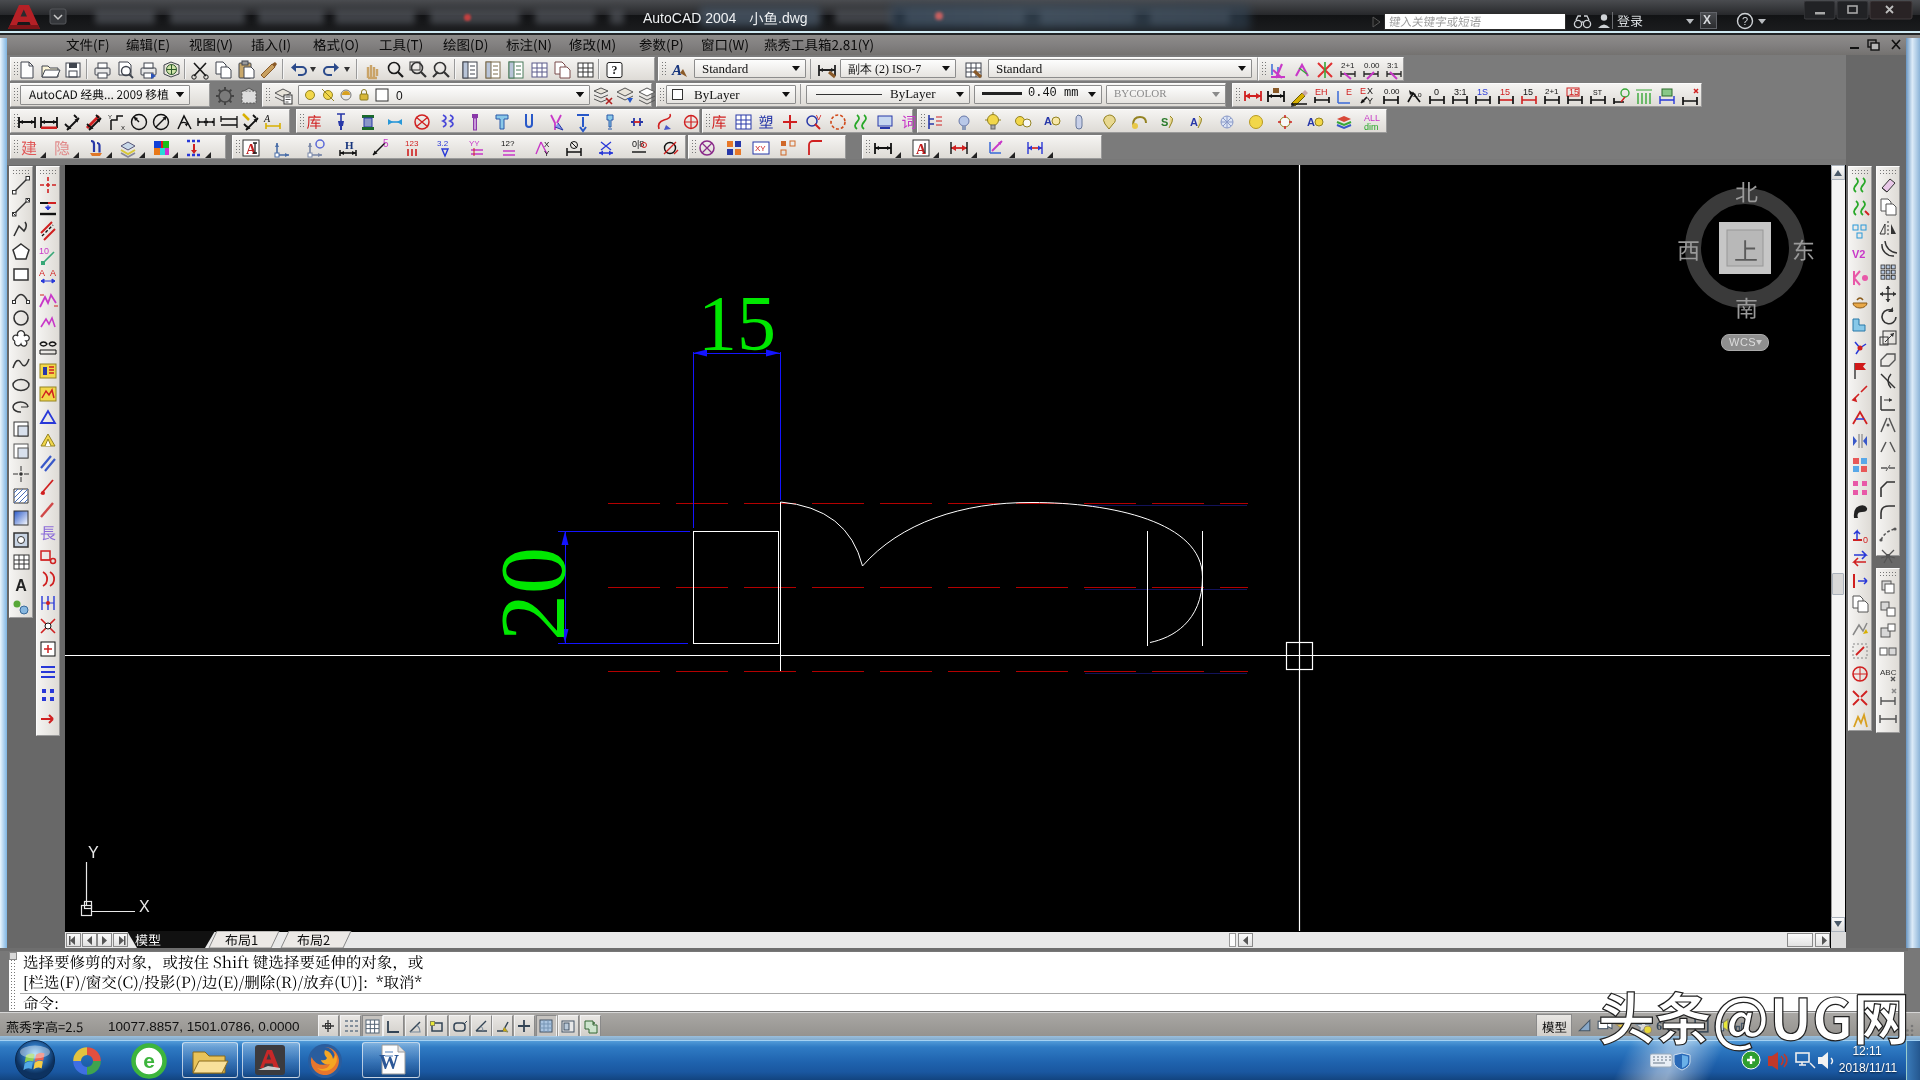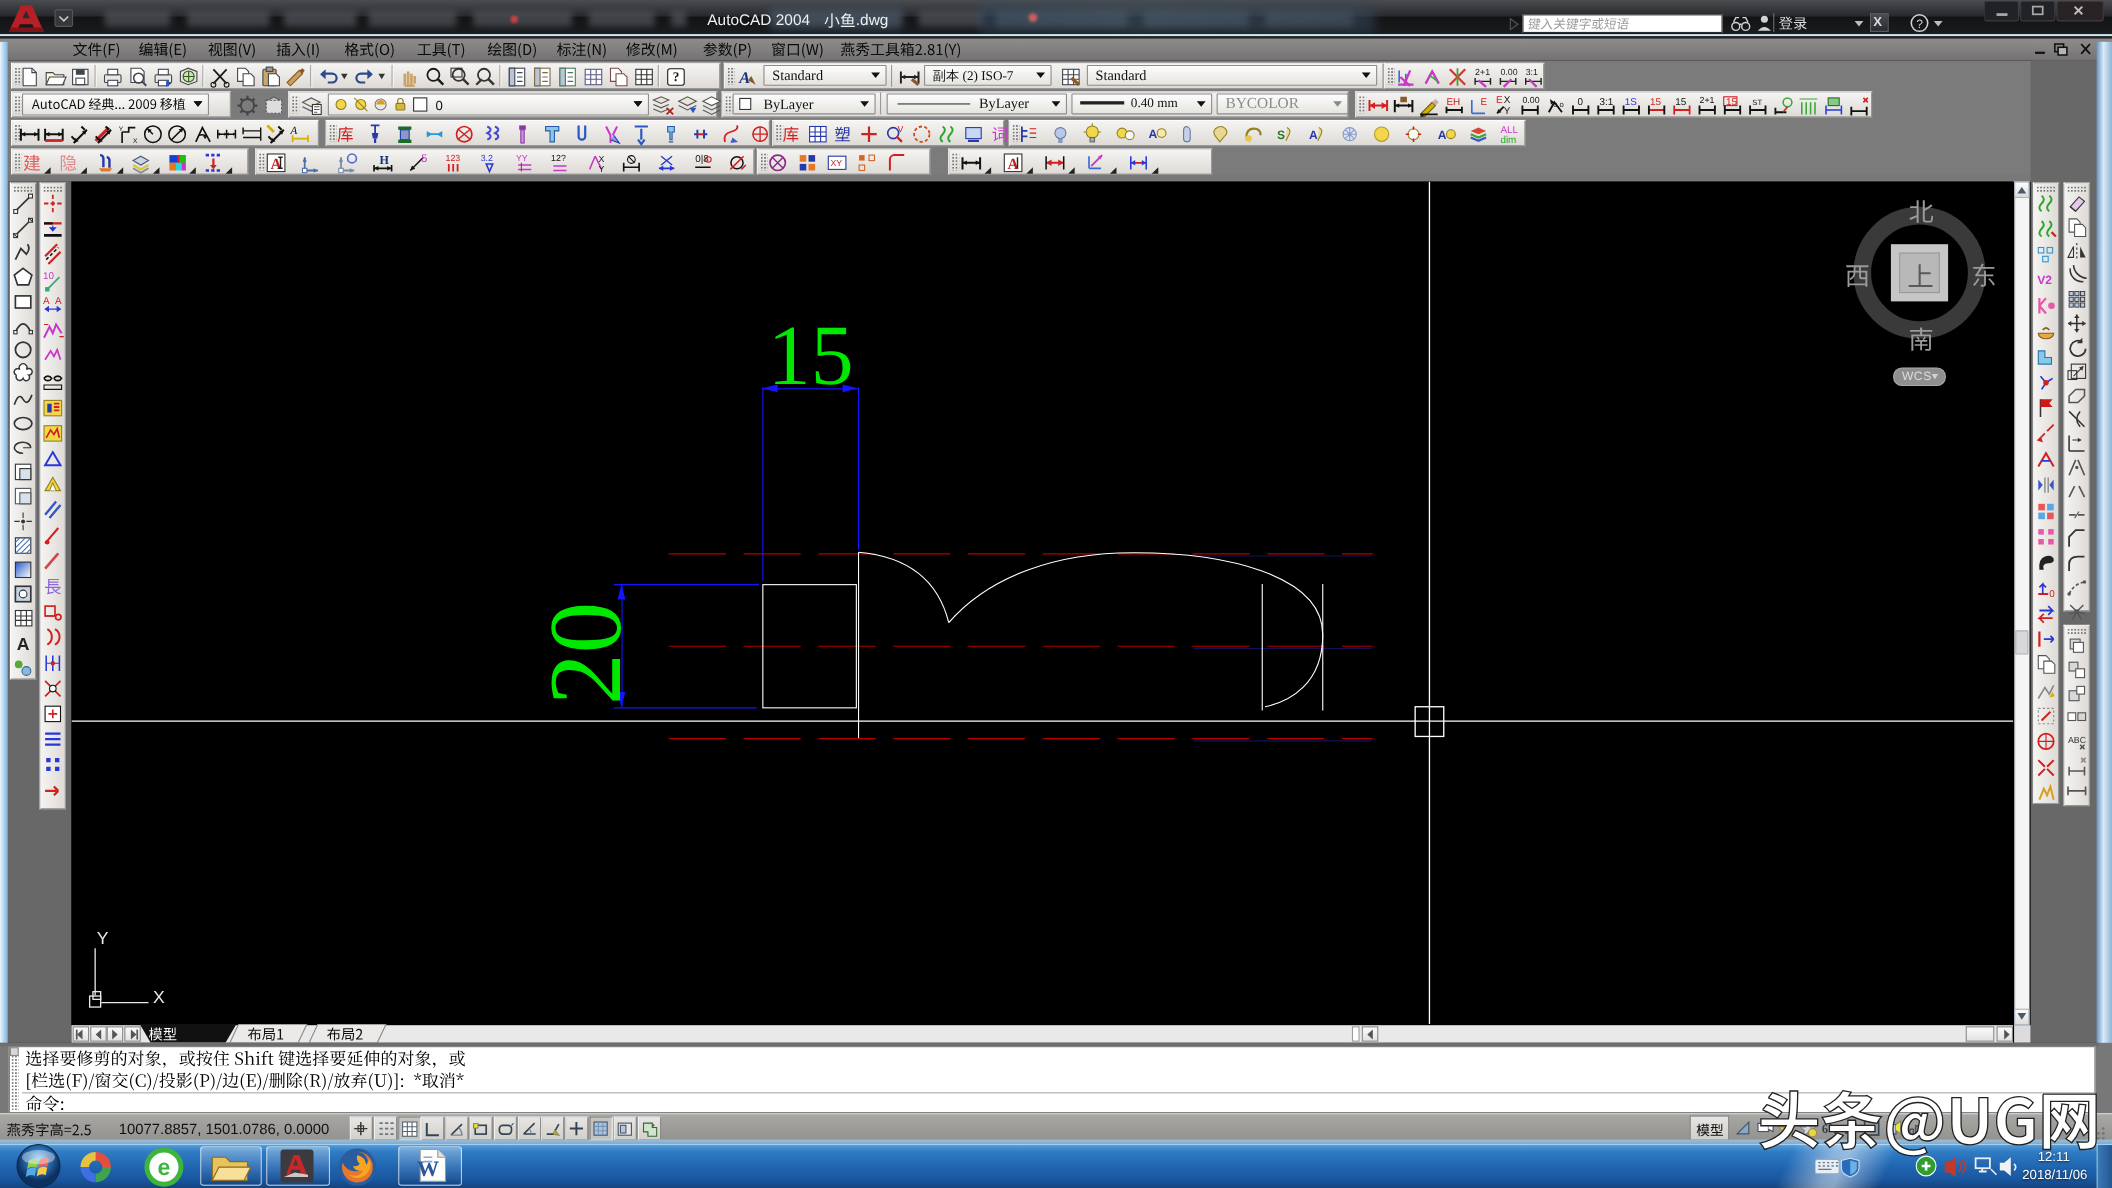--- a/index.html
+++ b/index.html
@@ -371,23 +371,23 @@
 <div class="carr" style="left:782px;top:92px;border-top-color:#111"></div>
 <div style="position:absolute;left:672px;top:89px;width:11px;height:11px;background:#fff;border:1px solid #333"></div>
 <div style="position:absolute;left:800px;top:84px;width:1px;height:20px;background:#9a9a9a"></div>
 <div class="combo" style="left:806px;top:85px;width:164px;height:19px"></div>
 <div class="carr" style="left:956px;top:92px;border-top-color:#111"></div>
 <div style="position:absolute;left:816px;top:94px;width:66px;height:1px;background:#333"></div>
 <div class="abs" style="left:890px;top:86px;font-size:13px;color:#111;font-family:'Liberation Serif',serif">ByLayer</div>
 <div class="combo" style="left:974px;top:85px;width:128px;height:19px"></div>
 <div class="carr" style="left:1088px;top:92px;border-top-color:#111"></div>
 <div style="position:absolute;left:982px;top:92px;width:40px;height:3px;background:#222"></div>
-<div class="abs" style="left:1028px;top:86px;font-size:12px;color:#111;font-family:Liberation Serif, serif">0.40 mm</div>
+<div class="abs" style="left:1028px;top:86px;font-size:12px;color:#111;font-family:Liberation Mono, monospace">0.40 mm</div>
 <div class="combo" style="left:1106px;top:85px;width:120px;height:19px"></div>
-<div class="abs" style="left:1114px;top:87px;font-size:14px;color:#8a8a8a;font-family:'Liberation Serif',serif">BYCOLOR</div>
+<div class="abs" style="left:1114px;top:87px;font-size:11px;color:#8a8a8a;font-family:'Liberation Serif',serif">BYCOLOR</div>
 <div class="carr" style="left:1212px;top:92px;border-top-color:#8a8a8a"></div>
 <div style="position:absolute;left:1232px;top:83px;width:470px;height:24px;background:linear-gradient(#f5f4f2,#dedbd6);border:1px solid;border-color:#fcfcfc #9a9a9a #9a9a9a #fcfcfc"></div>
 <div class="grip" style="left:1235px;top:87px;height:16px"></div>
 <svg class="abs" style="left:1242px;top:85px;" width="22" height="22" viewBox="0 0 22 22">
     <path d="M3 11 h16 M3 6 v10 M19 6 v10" stroke="#d02020" stroke-width="1.8"></path>
     <path d="M3 11 l5 -3 v6 Z M19 11 l-5 -3 v6 Z" fill="#d02020"></path>
   </svg>
 <svg class="abs" style="left:1265px;top:85px;" width="22" height="22" viewBox="0 0 22 22">
     <path d="M3 6 v11 M19 6 v11 M3 11 h16" stroke="#111" stroke-width="1.8"></path>
     <path d="M3 11 l4 -2 v4 Z M19 11 l-4 -2 v4 Z" fill="#111"></path>
@@ -1598,14 +1598,14 @@
 <path d="M122 6 l6 -4 v18 l-6 -4 h-4 v-10 Z" fill="#c0392b"></path>
 <path d="M131 6 q4 4 0 9 M134 4 q6 6 0 13" stroke="#c0392b" stroke-width="1.6" fill="none"></path>
 <rect x="146" y="3" width="13" height="9" fill="none" stroke="#eee" stroke-width="1.6"></rect>
 <path d="M149 15 h7 M152 12 v3" stroke="#eee" stroke-width="1.6"></path>
 <path d="M160 13 l5 5" stroke="#eee" stroke-width="1.4"></path>
 <path d="M172 7 l6 -5 v17 l-6 -5 h-4 v-7 Z" fill="#f2f2f2"></path>
 <path d="M181 8 q3 3 0 6" stroke="#f2f2f2" stroke-width="1.5" fill="none"></path>
 </g>
   </svg>
 <div class="abs" style="left:1838px;top:1044px;width:58px;text-align:center;font-size:12px;color:#fff;text-shadow:0 1px 2px rgba(0,0,0,.7)">12:11</div>
-<div class="abs" style="left:1830px;top:1061px;width:76px;text-align:center;font-size:12px;color:#fff;text-shadow:0 1px 2px rgba(0,0,0,.7)">2018/11/06</div>
+<div class="abs" style="left:1830px;top:1061px;width:76px;text-align:center;font-size:12px;color:#fff;text-shadow:0 1px 2px rgba(0,0,0,.7)">2018/11/11</div>
 <div style="position:absolute;left:1906px;top:1041px;width:14px;height:39px;background:linear-gradient(90deg,#3a7ab8,#24578f);border-left:1px solid #9cc;"></div>
 <div style="position:absolute;left:0px;top:1036px;width:1920px;height:4px;background:linear-gradient(#9cc6e8,#7fb0da);opacity:.85"></div>
 </body></html>

